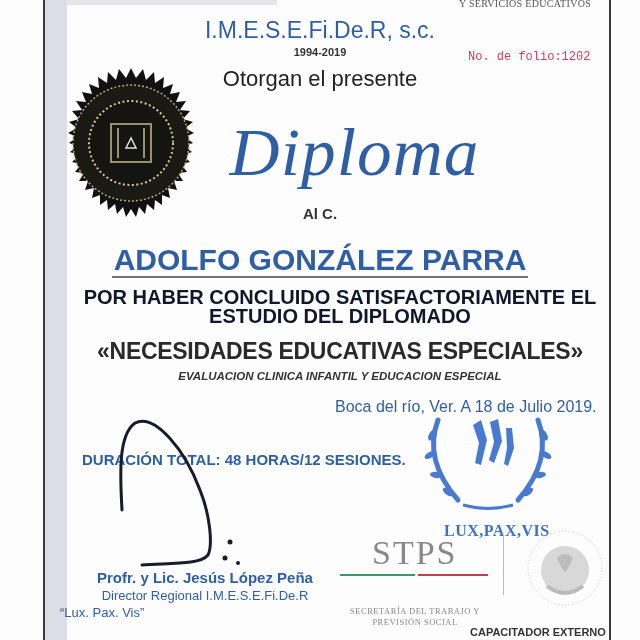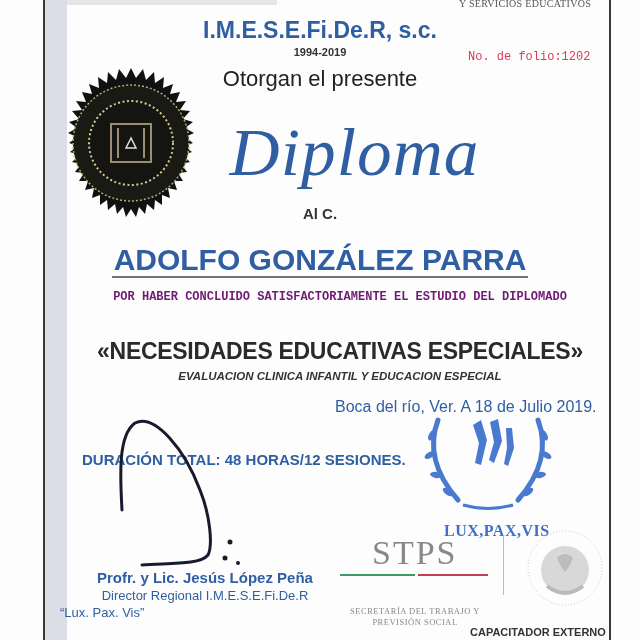--- a/index.html
+++ b/index.html
@@ -3,29 +3,29 @@
 <meta charset="utf-8">
 <style>
   html,body{margin:0;padding:0;}
   body{width:640px;height:640px;position:relative;overflow:hidden;background:#fdfdfd;font-family:"Liberation Sans",sans-serif;}
   .abs{position:absolute;}
   .border-left{left:43px;top:0;width:2px;height:640px;background:#3a3a3a;}
   .band{left:45px;top:0;width:22px;height:640px;background:#dcdde6;}
   .border-right{left:609px;top:0;width:2px;height:640px;background:#3a3a3a;}
   .topbar{left:67px;top:0;width:210px;height:5px;background:#e6e6ea;}
   .subtitle-top{left:440px;top:-2px;width:170px;text-align:center;font-family:"Liberation Serif",serif;font-size:10px;color:#555;letter-spacing:.3px;}
-  .org{left:0;width:640px;top:17px;text-align:center;font-weight:bold;font-size:23px;color:#2f5ea3;}
+  .org{left:0;width:640px;top:17px;text-align:center;font-weight:normal;font-size:23px;color:#2f5ea3;}
   .years{left:0;width:640px;top:46px;text-align:center;font-weight:bold;font-size:11px;color:#333;}
   .folio{left:468px;top:50px;font-family:"Liberation Mono",monospace;font-size:12px;color:#d93a5a;}
   .otorgan{left:0;width:640px;top:66px;text-align:center;font-size:22px;color:#222;padding-left:0;}
   .diploma{left:232px;top:113px;font-family:"Liberation Serif",serif;font-style:italic;font-size:68px;color:#2f5ea3;letter-spacing:1px;transform:scaleX(1.02);}
   .alc{left:0;width:640px;top:205px;text-align:center;font-weight:bold;font-size:15px;color:#333;}
   .name{left:0;width:640px;top:243px;text-align:center;font-weight:bold;font-size:30px;color:#2f5ea3;}
   .name span{border-bottom:2px solid #737373;padding:0 2px;}
-  .por{left:62px;width:556px;top:288px;text-align:center;font-weight:bold;font-size:12px;line-height:19px;color:#701a75;font-family:Liberation Mono, monospace;}
+  .por{left:62px;width:556px;top:288px;text-align:center;font-weight:bold;font-size:20px;line-height:19px;color:#0f172a;}
   .necesidades{left:62px;width:556px;top:338px;text-align:center;font-weight:bold;font-size:23px;color:#2a2a2a;letter-spacing:-.3px;}
   .evaluacion{left:62px;width:556px;top:370px;text-align:center;font-weight:bold;font-size:11.5px;color:#333;font-style:italic;}
   .fecha{left:335px;top:398px;font-size:16px;color:#2f5ea3;}
   .duracion{left:82px;top:451px;font-weight:bold;font-size:15px;color:#2f5ea3;}
   .firmante{left:60px;width:290px;top:569px;text-align:center;font-weight:bold;font-size:15px;color:#2f5ea3;}
   .cargo{left:60px;width:290px;top:588px;text-align:center;font-size:13px;color:#2f5ea3;}
   .lema{left:60px;width:290px;top:605px;text-align:left;font-size:13px;color:#2f5ea3;}
   .stps{left:372px;top:534px;font-family:"Liberation Serif",serif;font-size:34px;color:#888;letter-spacing:2px;}
   .stps-line1{left:340px;top:574px;width:75px;height:2px;background:#3c9a6a;}
   .stps-line2{left:418px;top:574px;width:70px;height:2px;background:#c04050;}

